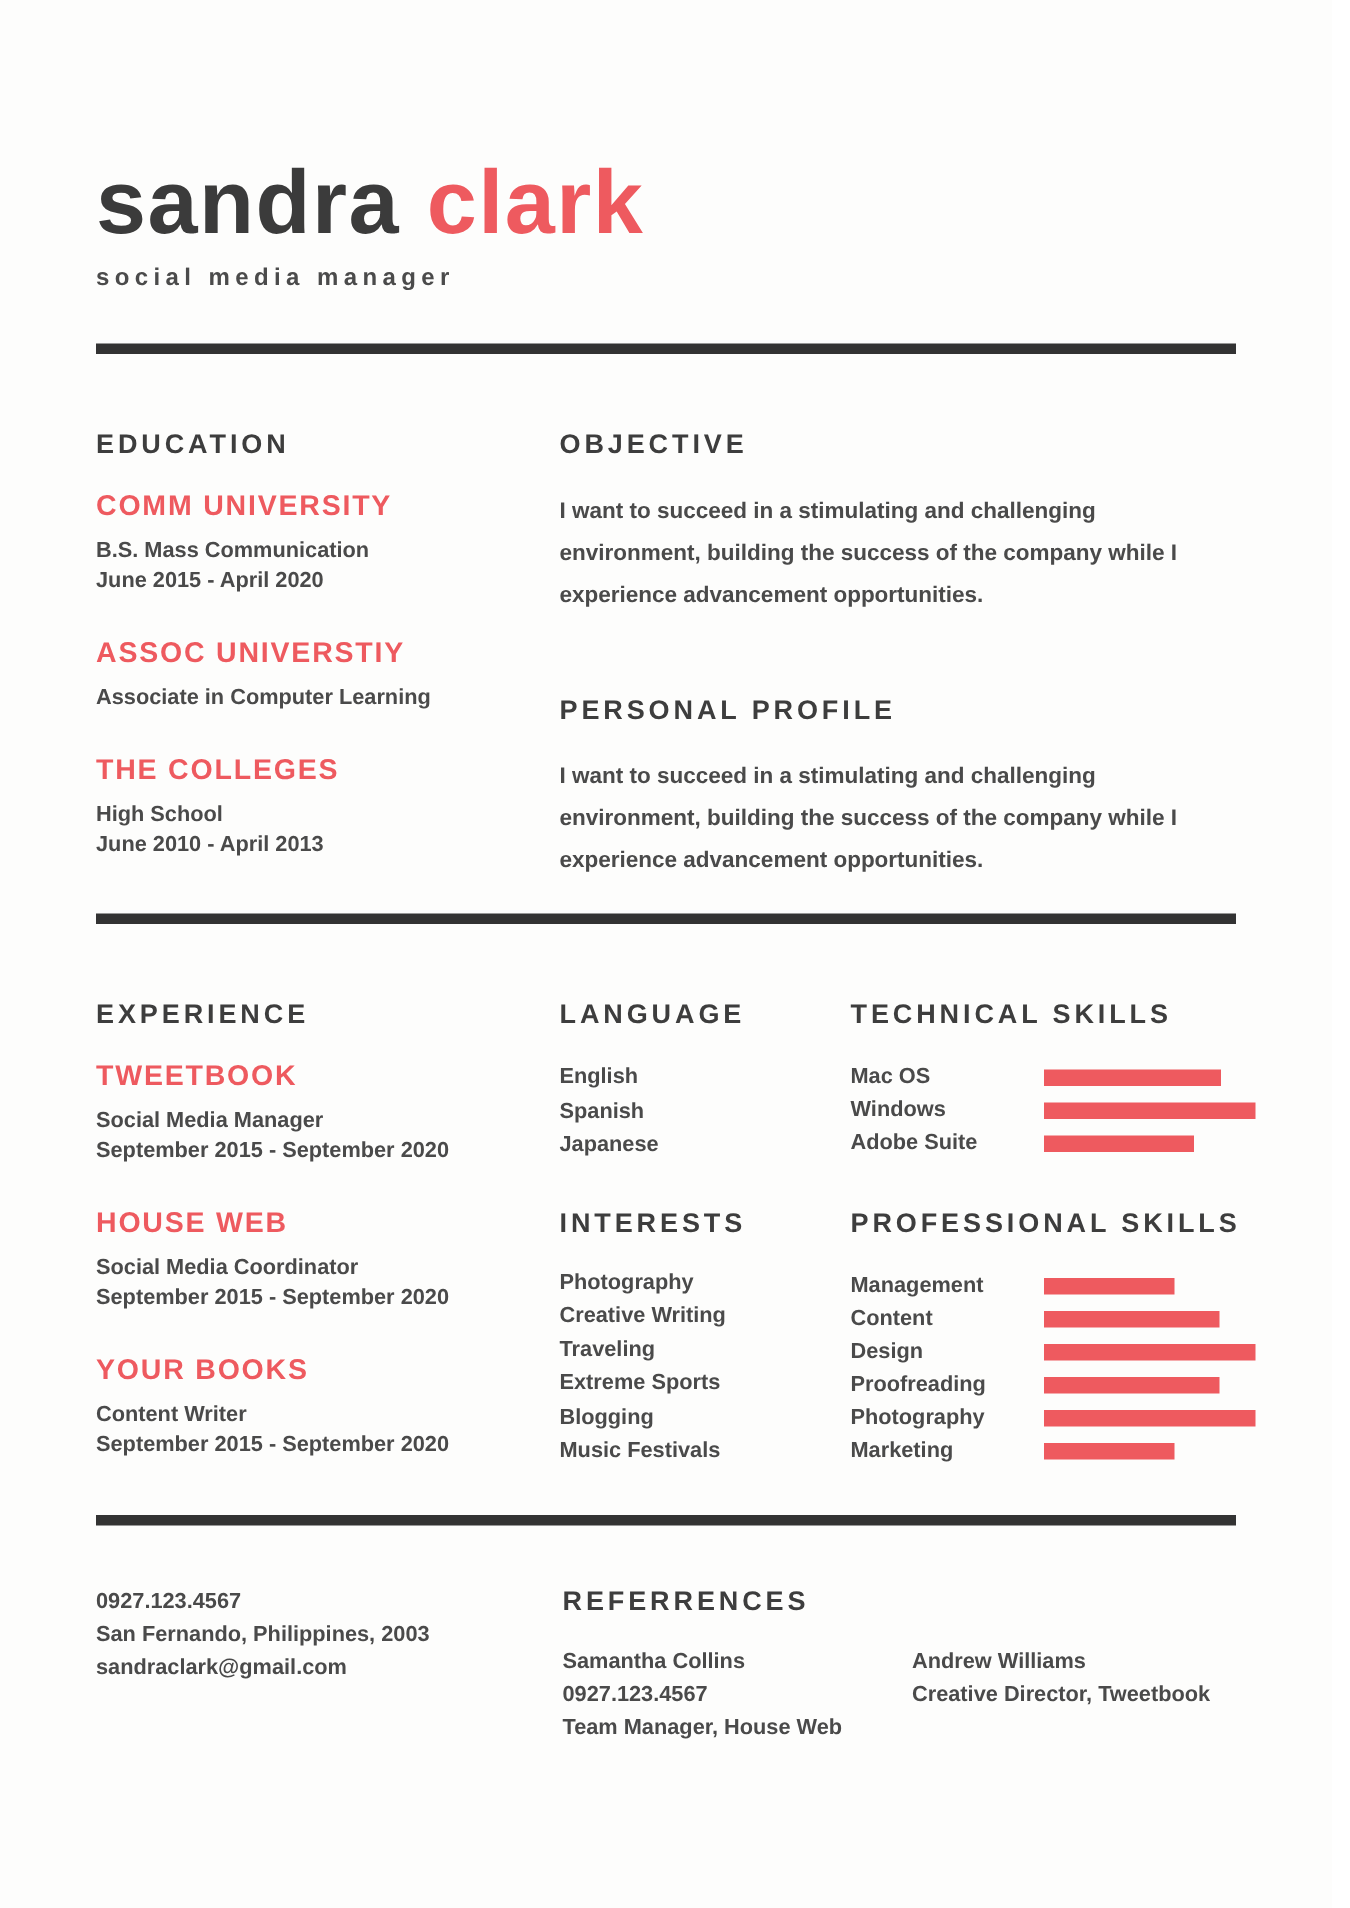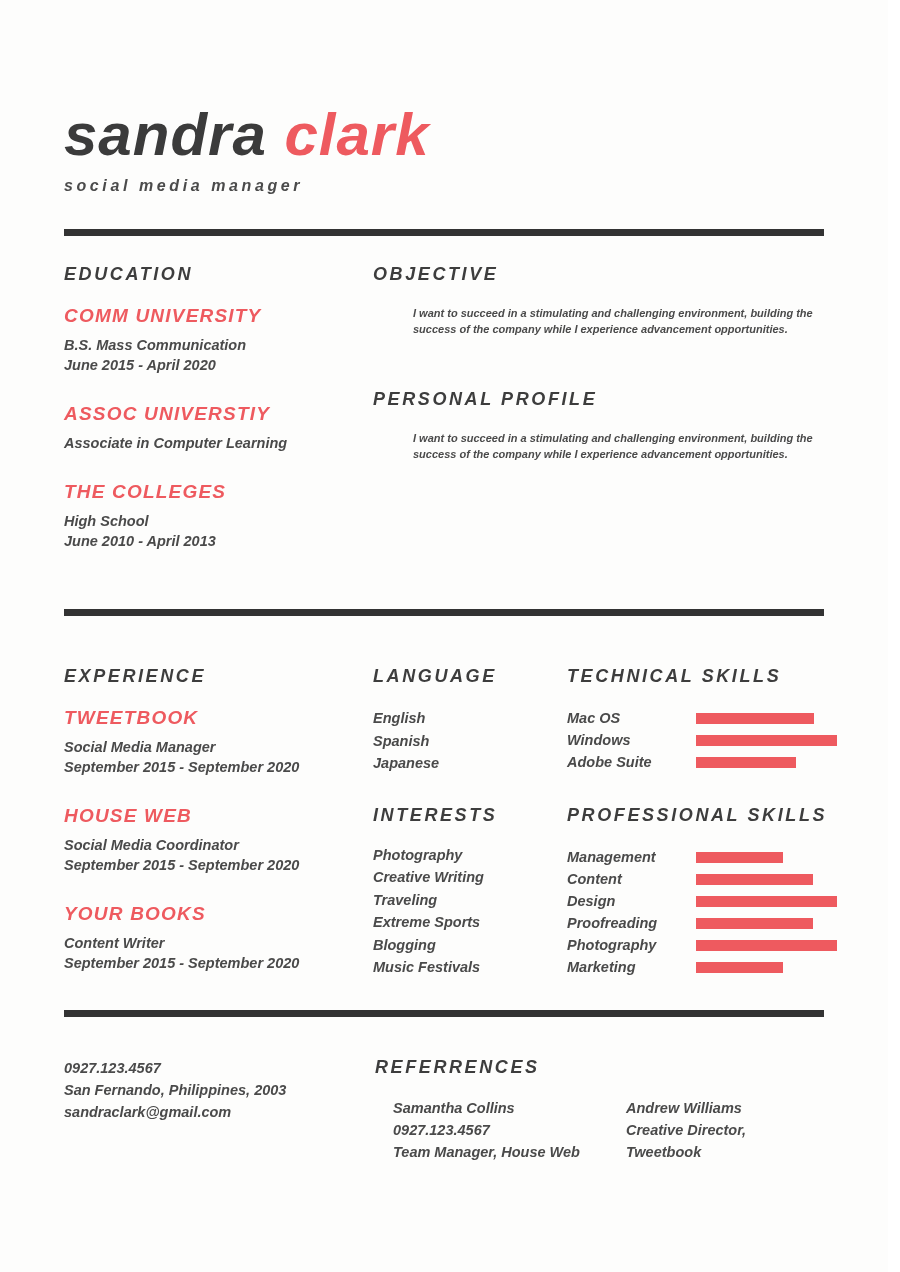--- a/index.html
+++ b/index.html
@@ -6,57 +6,57 @@
     --red:#ee5a5f;
     --rule:#333333;
     --heading:#3d3d3d;
     --body:#4a4a4a;
   }
   *{box-sizing:border-box;margin:0;padding:0;}
   html,body{background:#ffffff;}
   body{font-family:"Liberation Sans",sans-serif;color:var(--body);}
   .page{
     width:888px;height:1272px;background:#fdfdfc;overflow:hidden;
-    padding:0 64px;position:relative;font-style:italic;
+    padding:0 64px;position:relative;
   }
   
   .header{padding-top:102px;}
   .name{font-size:60px;font-weight:800;letter-spacing:1px;color:#3b3b3b;line-height:66px;}
   .name .accent{color:var(--red);}
   .subtitle{margin-top:9px;font-size:16px;font-weight:700;letter-spacing:3.6px;color:#4b4b4b;}
   .rule{height:7px;background:var(--rule);margin-top:34px;}
   .rule.flat{margin-top:0;}
   
   h2{font-size:18px;font-weight:800;letter-spacing:2.6px;color:var(--heading);line-height:21px;}
   h3{font-size:19px;font-weight:800;letter-spacing:1.2px;color:var(--red);line-height:22px;margin-bottom:8px;}
   .line{font-size:14.5px;font-weight:600;line-height:20px;color:var(--body);}
   
   .band{display:grid;}
-  .band-a{height:373px;grid-template-columns:309px 1fr;padding-top:28px;}
+  .band-a{height:373px;grid-template-columns:309px 1fr;padding-top:50px;}
   .band-a h2{margin-bottom:20px;}
   .entry{margin-bottom:28px;}
-  .para{font-size:11px;font-weight:600;line-height:16px;max-width:470px;color:var(--body);margin-left:40px;}
+  .para{font-size:15px;font-weight:600;line-height:28px;max-width:470px;color:var(--body);}
   .h2-gap{margin-top:52px;}
   
   .band-b{height:394px;grid-template-columns:309px 194px 1fr;padding-top:50px;}
   .band-b h2{margin-bottom:20px;}
   .plain-list{list-style:none;}
   .plain-list li{font-size:14.5px;font-weight:600;line-height:22.5px;color:var(--body);}
   .h2-gap-b{margin-top:30px;}
   .skill-row{display:grid;grid-template-columns:129px 1fr;align-items:center;height:22px;}
   .skill-label{font-size:14.5px;font-weight:600;color:var(--body);}
   .skill-track{display:block;height:11px;width:141px;}
   .skill-bar{display:block;height:11px;background:var(--red);}
   .skills-gap{margin-top:32px;}
   
   .band-c{height:252px;grid-template-columns:311px 1fr;padding-top:40px;}
   .band-c h2{margin-bottom:19px;}
   .contact-lines .line{line-height:22px;}
   .refs-cols{display:grid;grid-template-columns:233px 1fr;}
-  .ref .line{line-height:22px;margin-left:18px;}
+  .ref .line{line-height:22px;}
 </style>
 </head>
 <body>
 
 <div class="page">
 
   <header class="header">
     <h1 class="name"><span>sandra</span> <span class="accent">clark</span></h1>
     <div class="subtitle">social media manager</div>
   </header>

